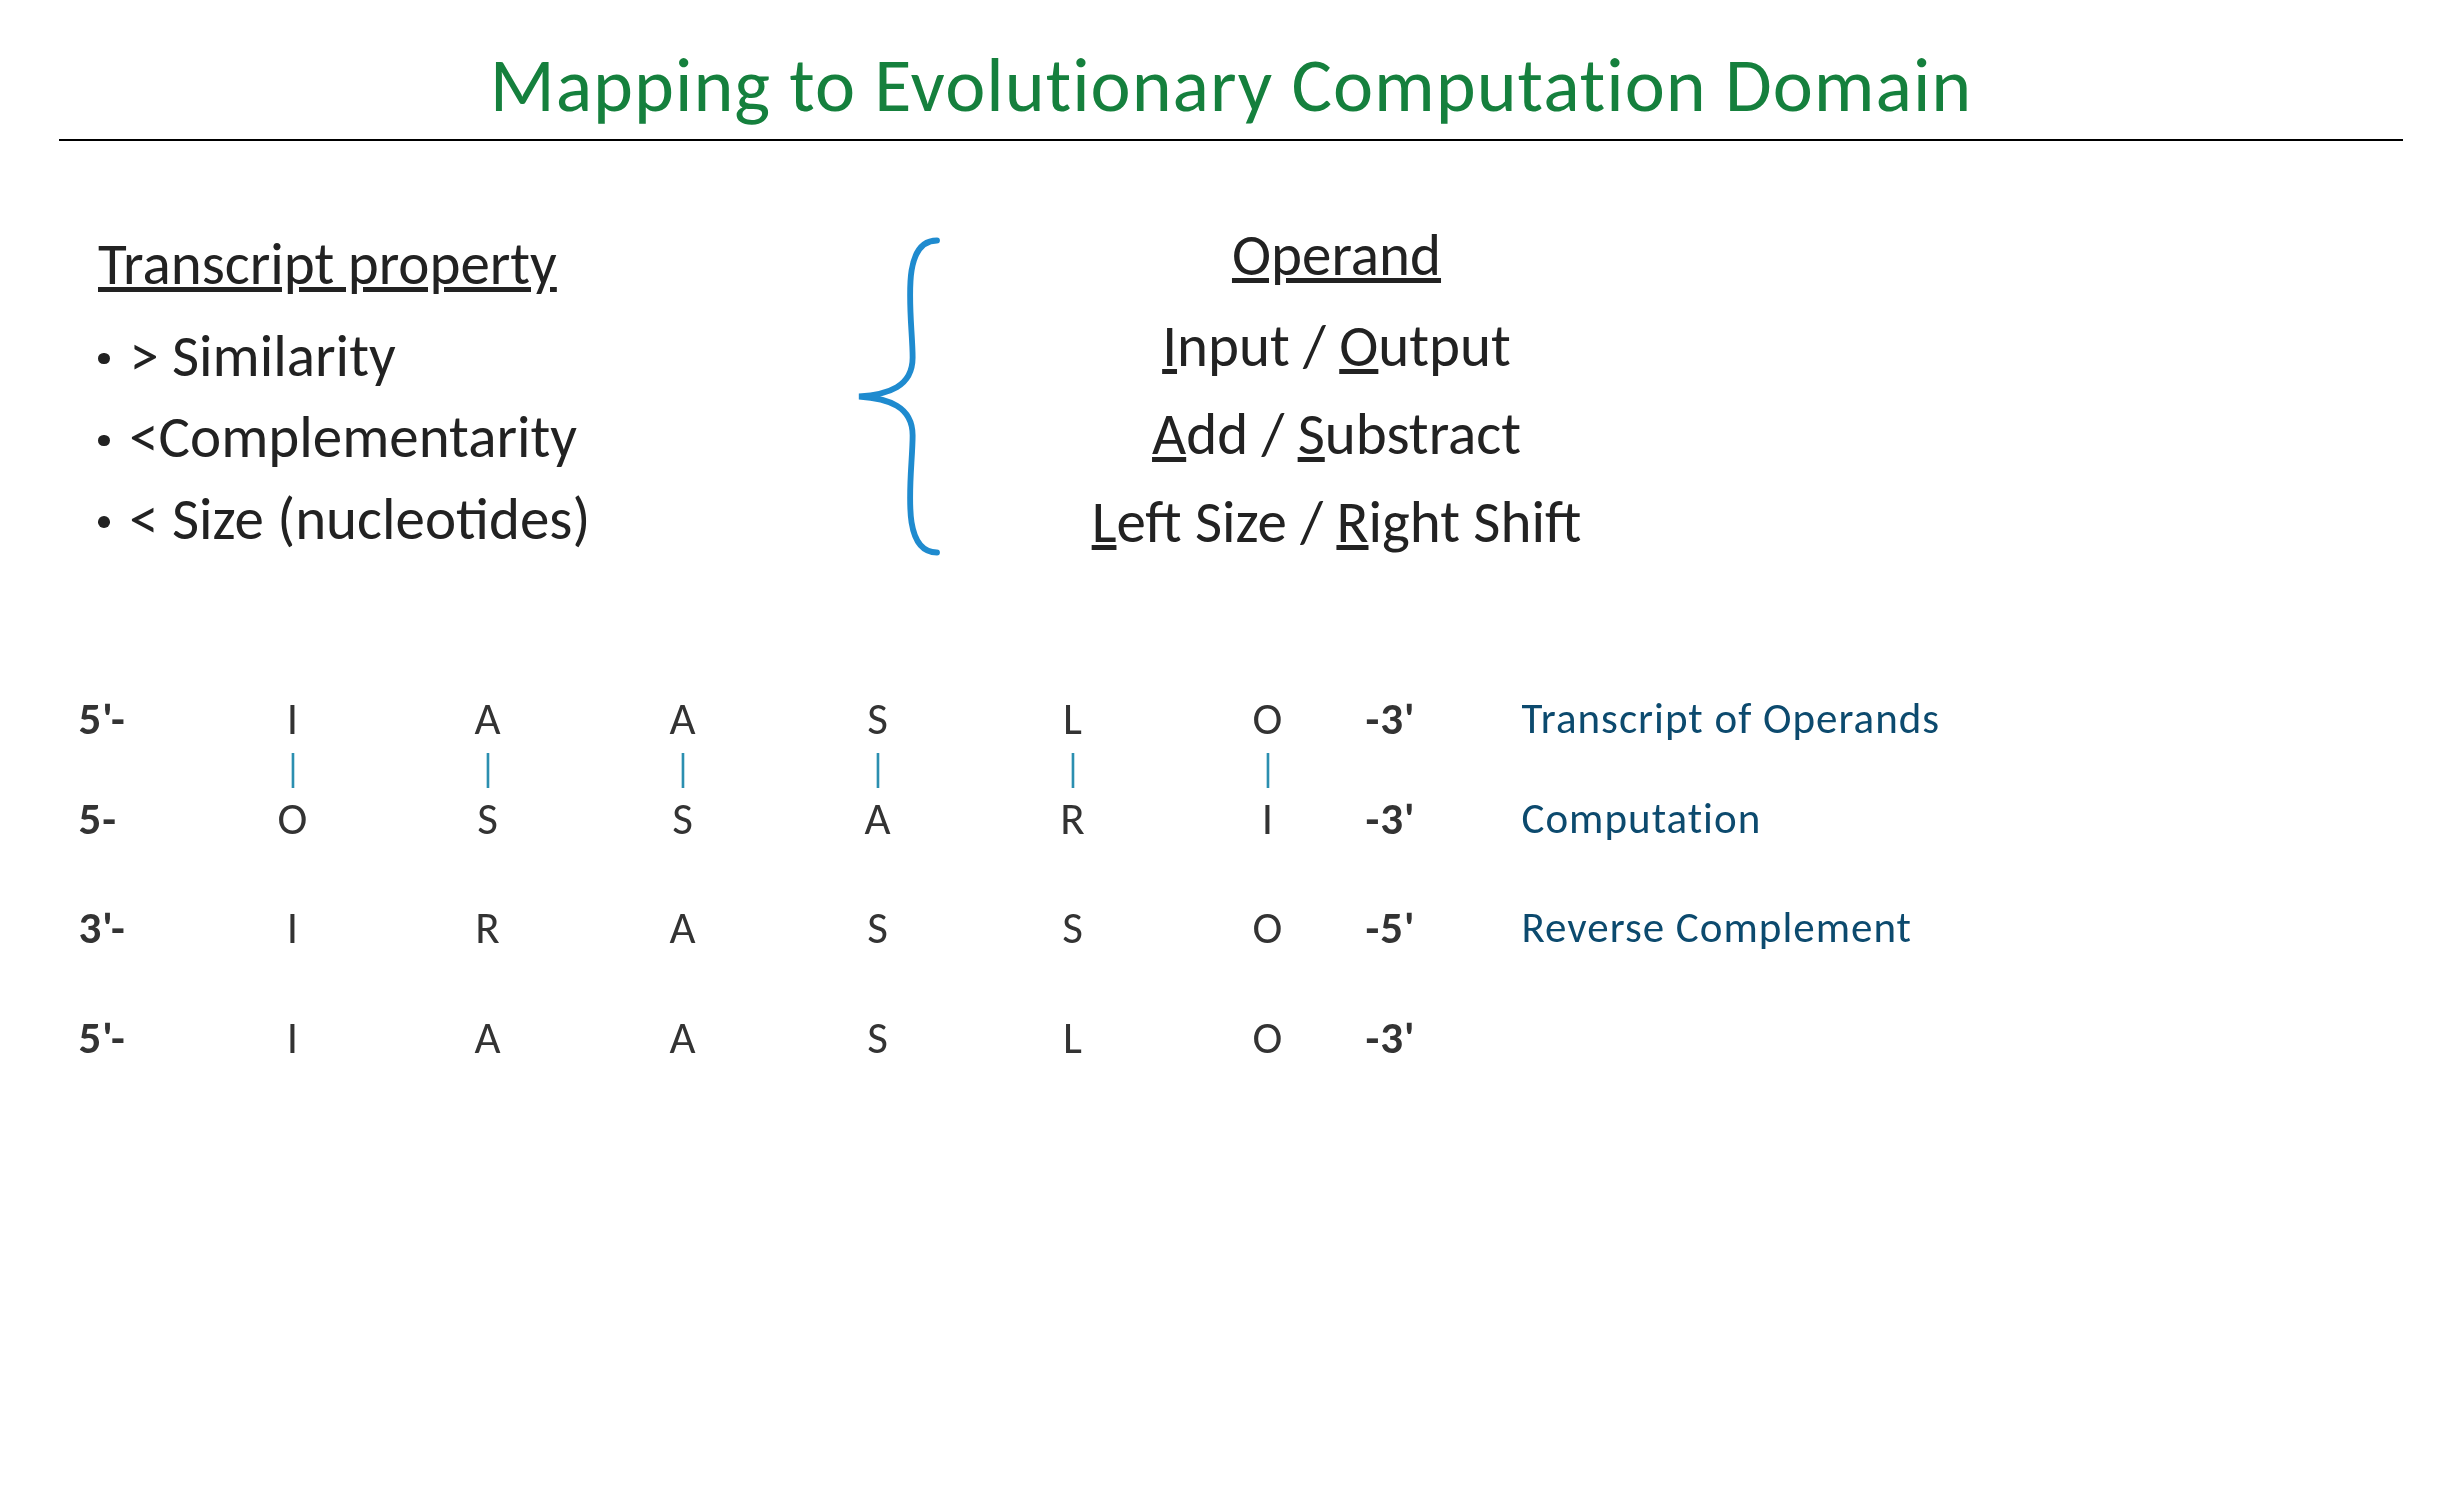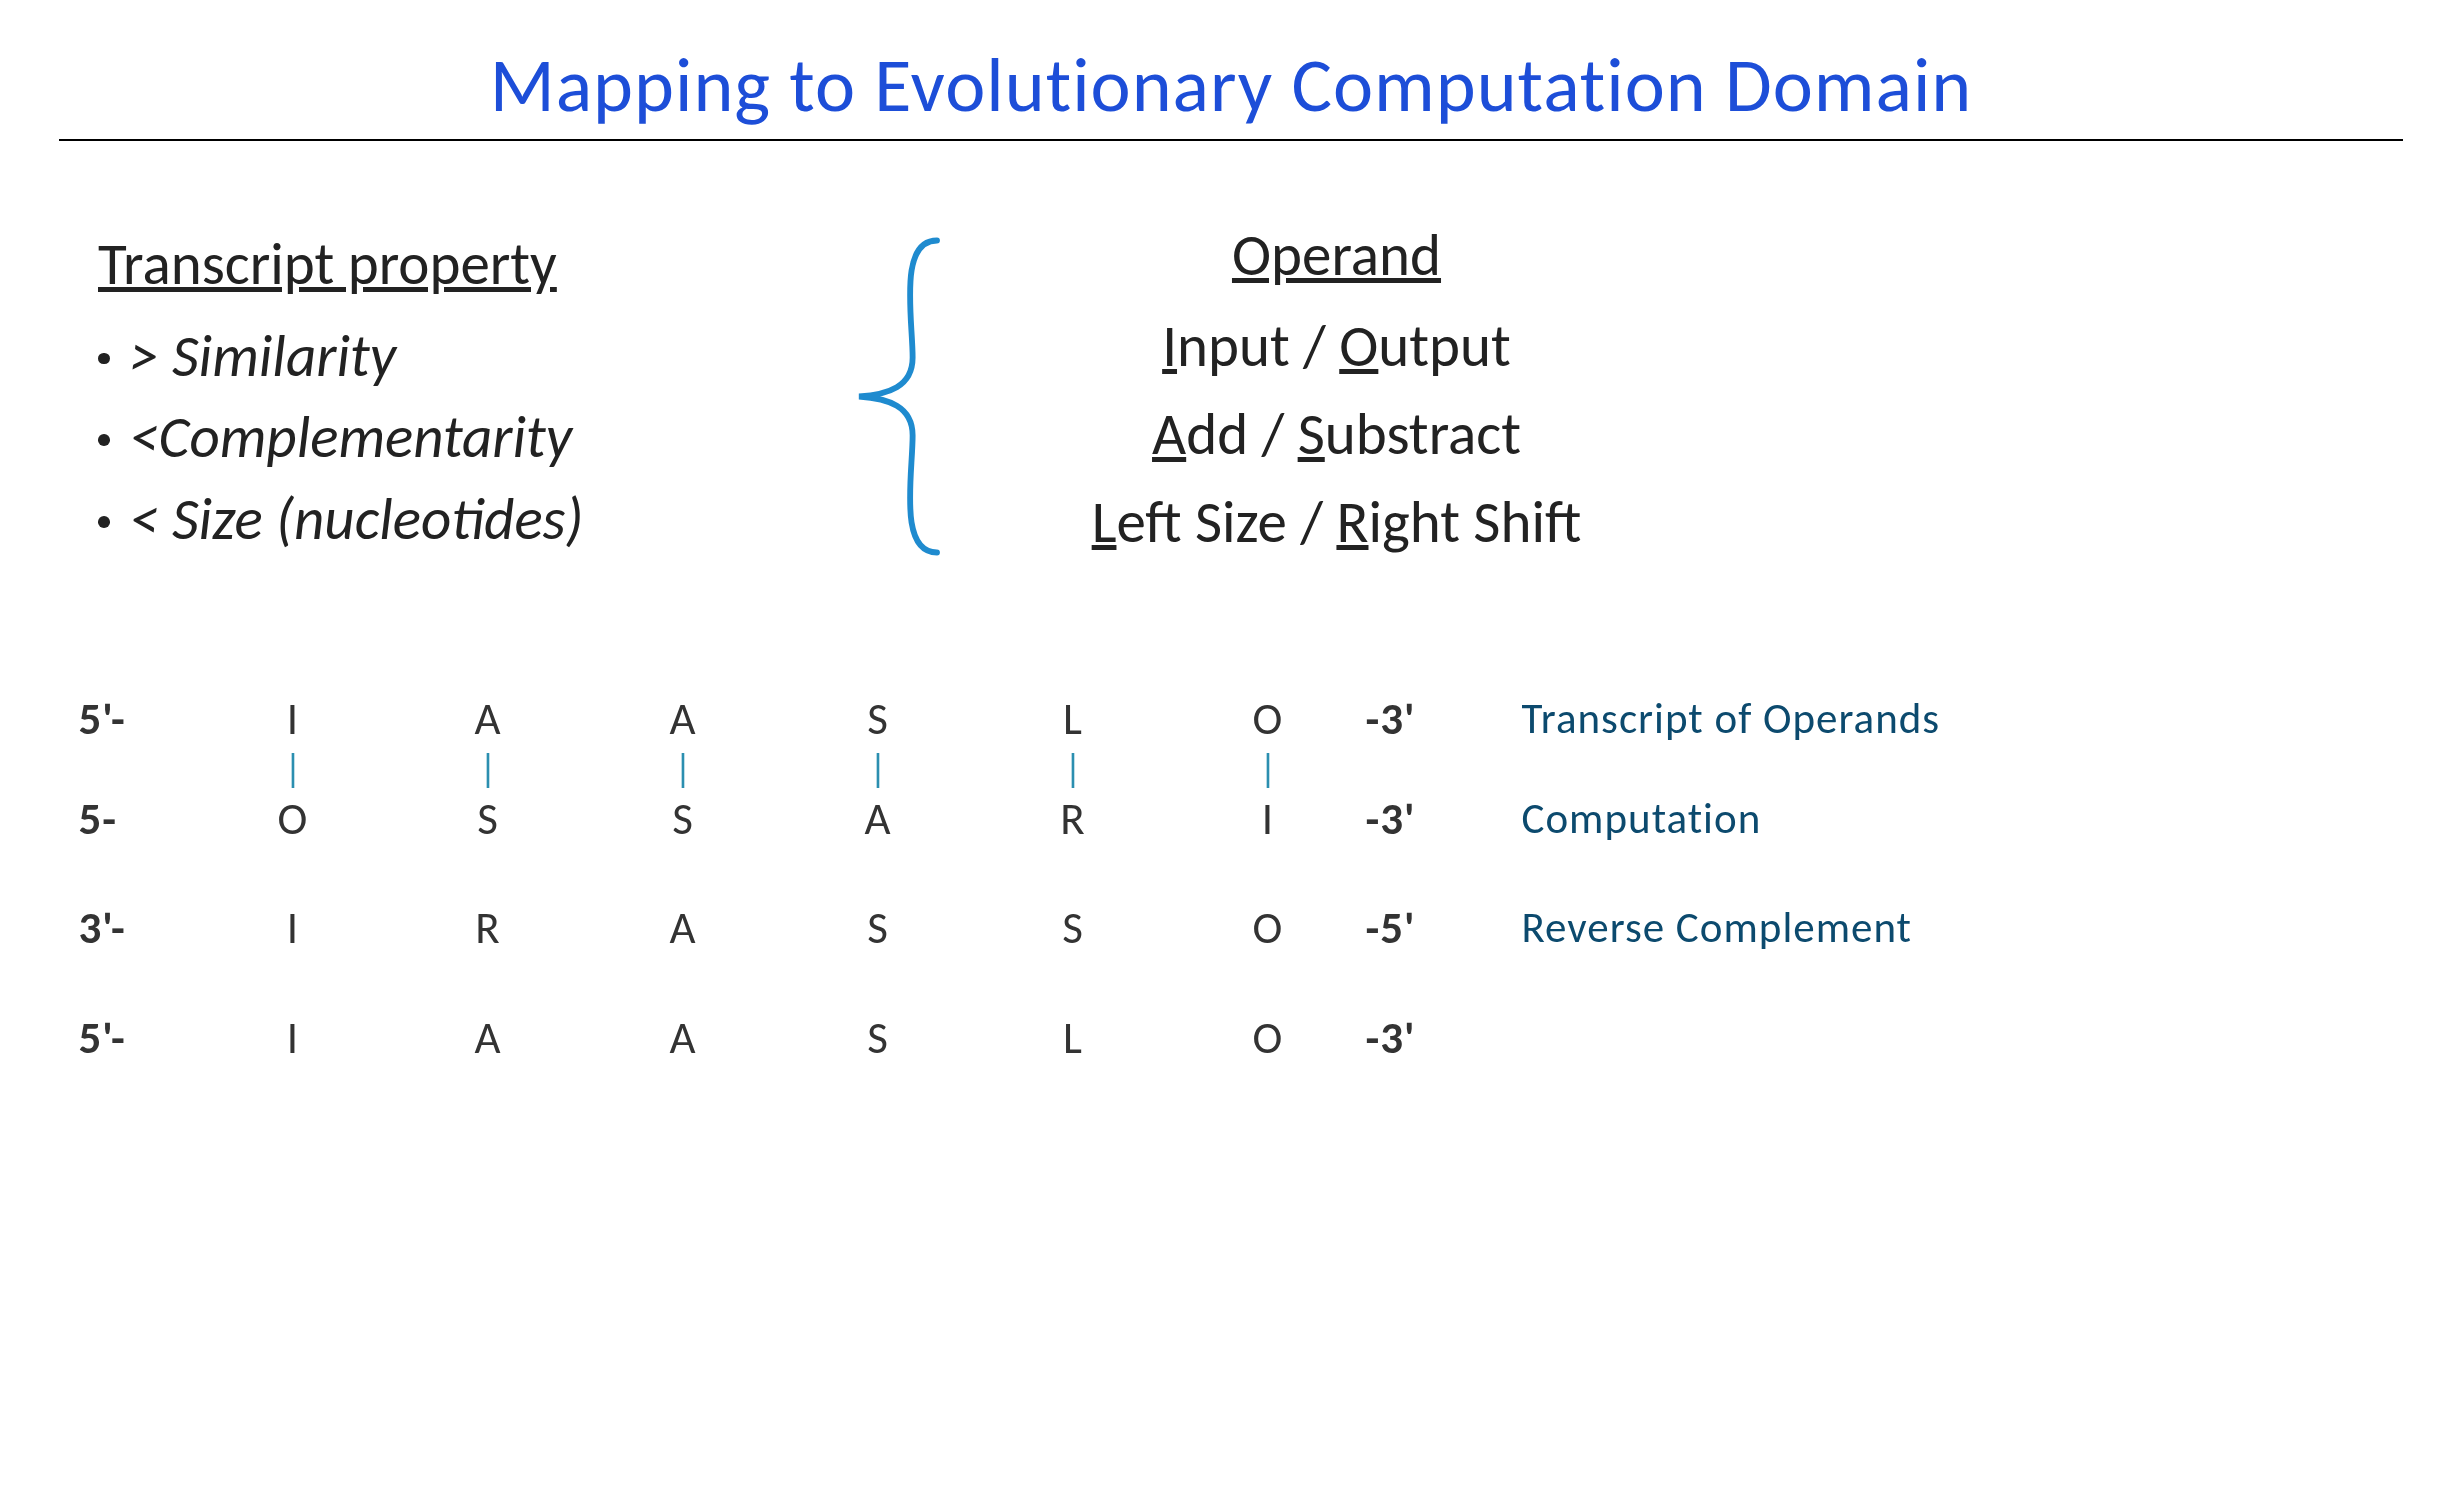--- a/index.html
+++ b/index.html
@@ -4,21 +4,21 @@
 <style>
   body {
     margin: 0;
     padding: 39px 59px;
     font-family: Calibri, Arial, sans-serif;
     background: #ffffff;
     color: #1a1a1a;
   }
   .title {
     font-size: 76px;
-    color: #1d4ed8;
+    color: #15803d;
     text-align: center;
     border-bottom: 2.9px solid #000;
     padding-bottom: 7.8px;
     margin-bottom: 78px;
     font-weight: 400;
     letter-spacing: 1px;
   }
   .mapping {
     display: flex;
     align-items: center;
@@ -35,21 +35,20 @@
   .heading {
     font-size: 59px;
     color: #222;
     text-decoration: underline;
     margin-bottom: 19.5px;
   }
   .bullet-row {
     font-size: 59px;
     color: #222;
     margin: 9.8px 0;
-    font-style: italic;
   }
   .bullet-dot {
     display: inline-block;
     width: 11.7px;
     height: 11.7px;
     background: #222;
     border-radius: 50%;
     vertical-align: middle;
     margin-right: 19.5px;
     margin-bottom: 5.9px;

